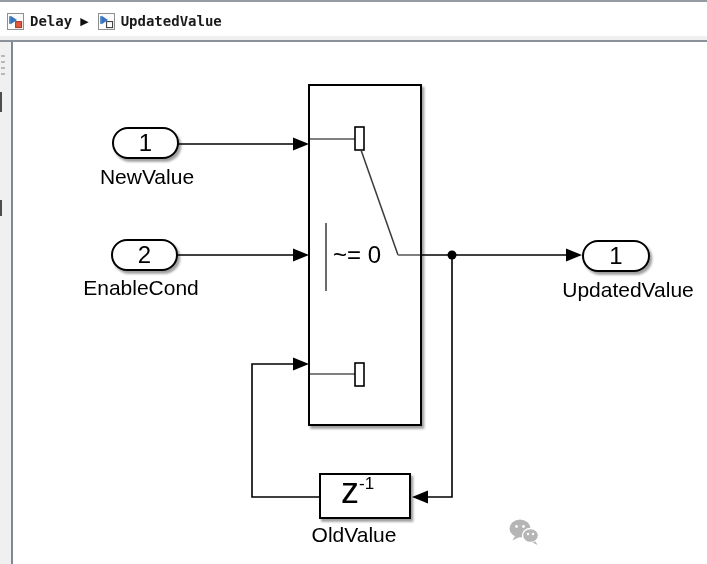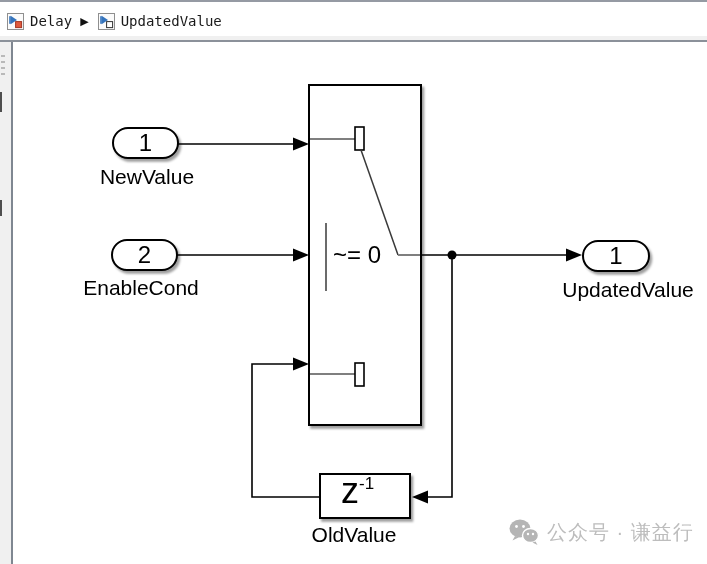--- a/index.html
+++ b/index.html
@@ -4,21 +4,21 @@
 <style>
   html,body{margin:0;padding:0;background:#fff;}
   #screen{position:relative;width:707px;height:564px;background:#ffffff;overflow:hidden;
           font-family:"Liberation Sans",sans-serif;}
 
   
   .topbar{position:absolute;left:0;top:0;width:707px;height:42px;box-sizing:border-box;
           background:#ffffff;border-top:2px solid #959aa3;border-bottom:2px solid #8b919a;
           display:flex;align-items:center;padding-left:7px;}
   .topbar-strip{position:absolute;left:0;bottom:0;width:100%;height:4px;background:#f0f0f0;}
-  .crumb{display:flex;align-items:center;position:relative;z-index:1;cursor:default;}
+  .crumb{display:flex;align-items:center;position:relative;z-index:1;cursor:default;font-weight:bold;}
   .crumb-icon{display:inline-flex;width:17px;height:17px;margin-right:6px;}
   .crumb-label{font-family:"DejaVu Sans Mono",monospace;font-size:14px;color:#1a1a1a;line-height:17px;}
   .crumb-sep{font-size:11px;color:#111;margin:0 9px 0 8px;line-height:17px;}
 
   
   .left-strip{position:absolute;left:0;top:42px;width:11px;height:522px;background:#f0f0f0;
               border-right:2px solid #7f8791;box-sizing:content-box;}
   .strip-dash{position:absolute;left:1px;width:4px;height:2px;background:#b9b9b9;}
   .strip-tick{position:absolute;left:0;width:2px;background:#4e4e4e;}
 
@@ -139,16 +139,15 @@
         <ellipse cx="12" cy="11.5" rx="10.5" ry="9" fill="#b5b5b5"></ellipse>
         <polygon points="7,19 4.5,23.5 11,20.2" fill="#b5b5b5"></polygon>
         <circle cx="8.5" cy="9.5" r="1.4" fill="#ffffff"></circle>
         <circle cx="15.5" cy="9.5" r="1.4" fill="#ffffff"></circle>
         <ellipse cx="22.5" cy="18.5" rx="8" ry="7" fill="#b5b5b5" stroke="#ffffff" stroke-width="1.4"></ellipse>
         <polygon points="27.5,24.5 29.5,28 24.5,25.5" fill="#b5b5b5"></polygon>
         <circle cx="20" cy="17" r="1.2" fill="#ffffff"></circle>
         <circle cx="25" cy="17" r="1.2" fill="#ffffff"></circle>
       </svg>
     </span>
-    <span class="watermark-text">公众号 · 谦益行</span>
   </div>
 
 </div>
 
 </body></html>

